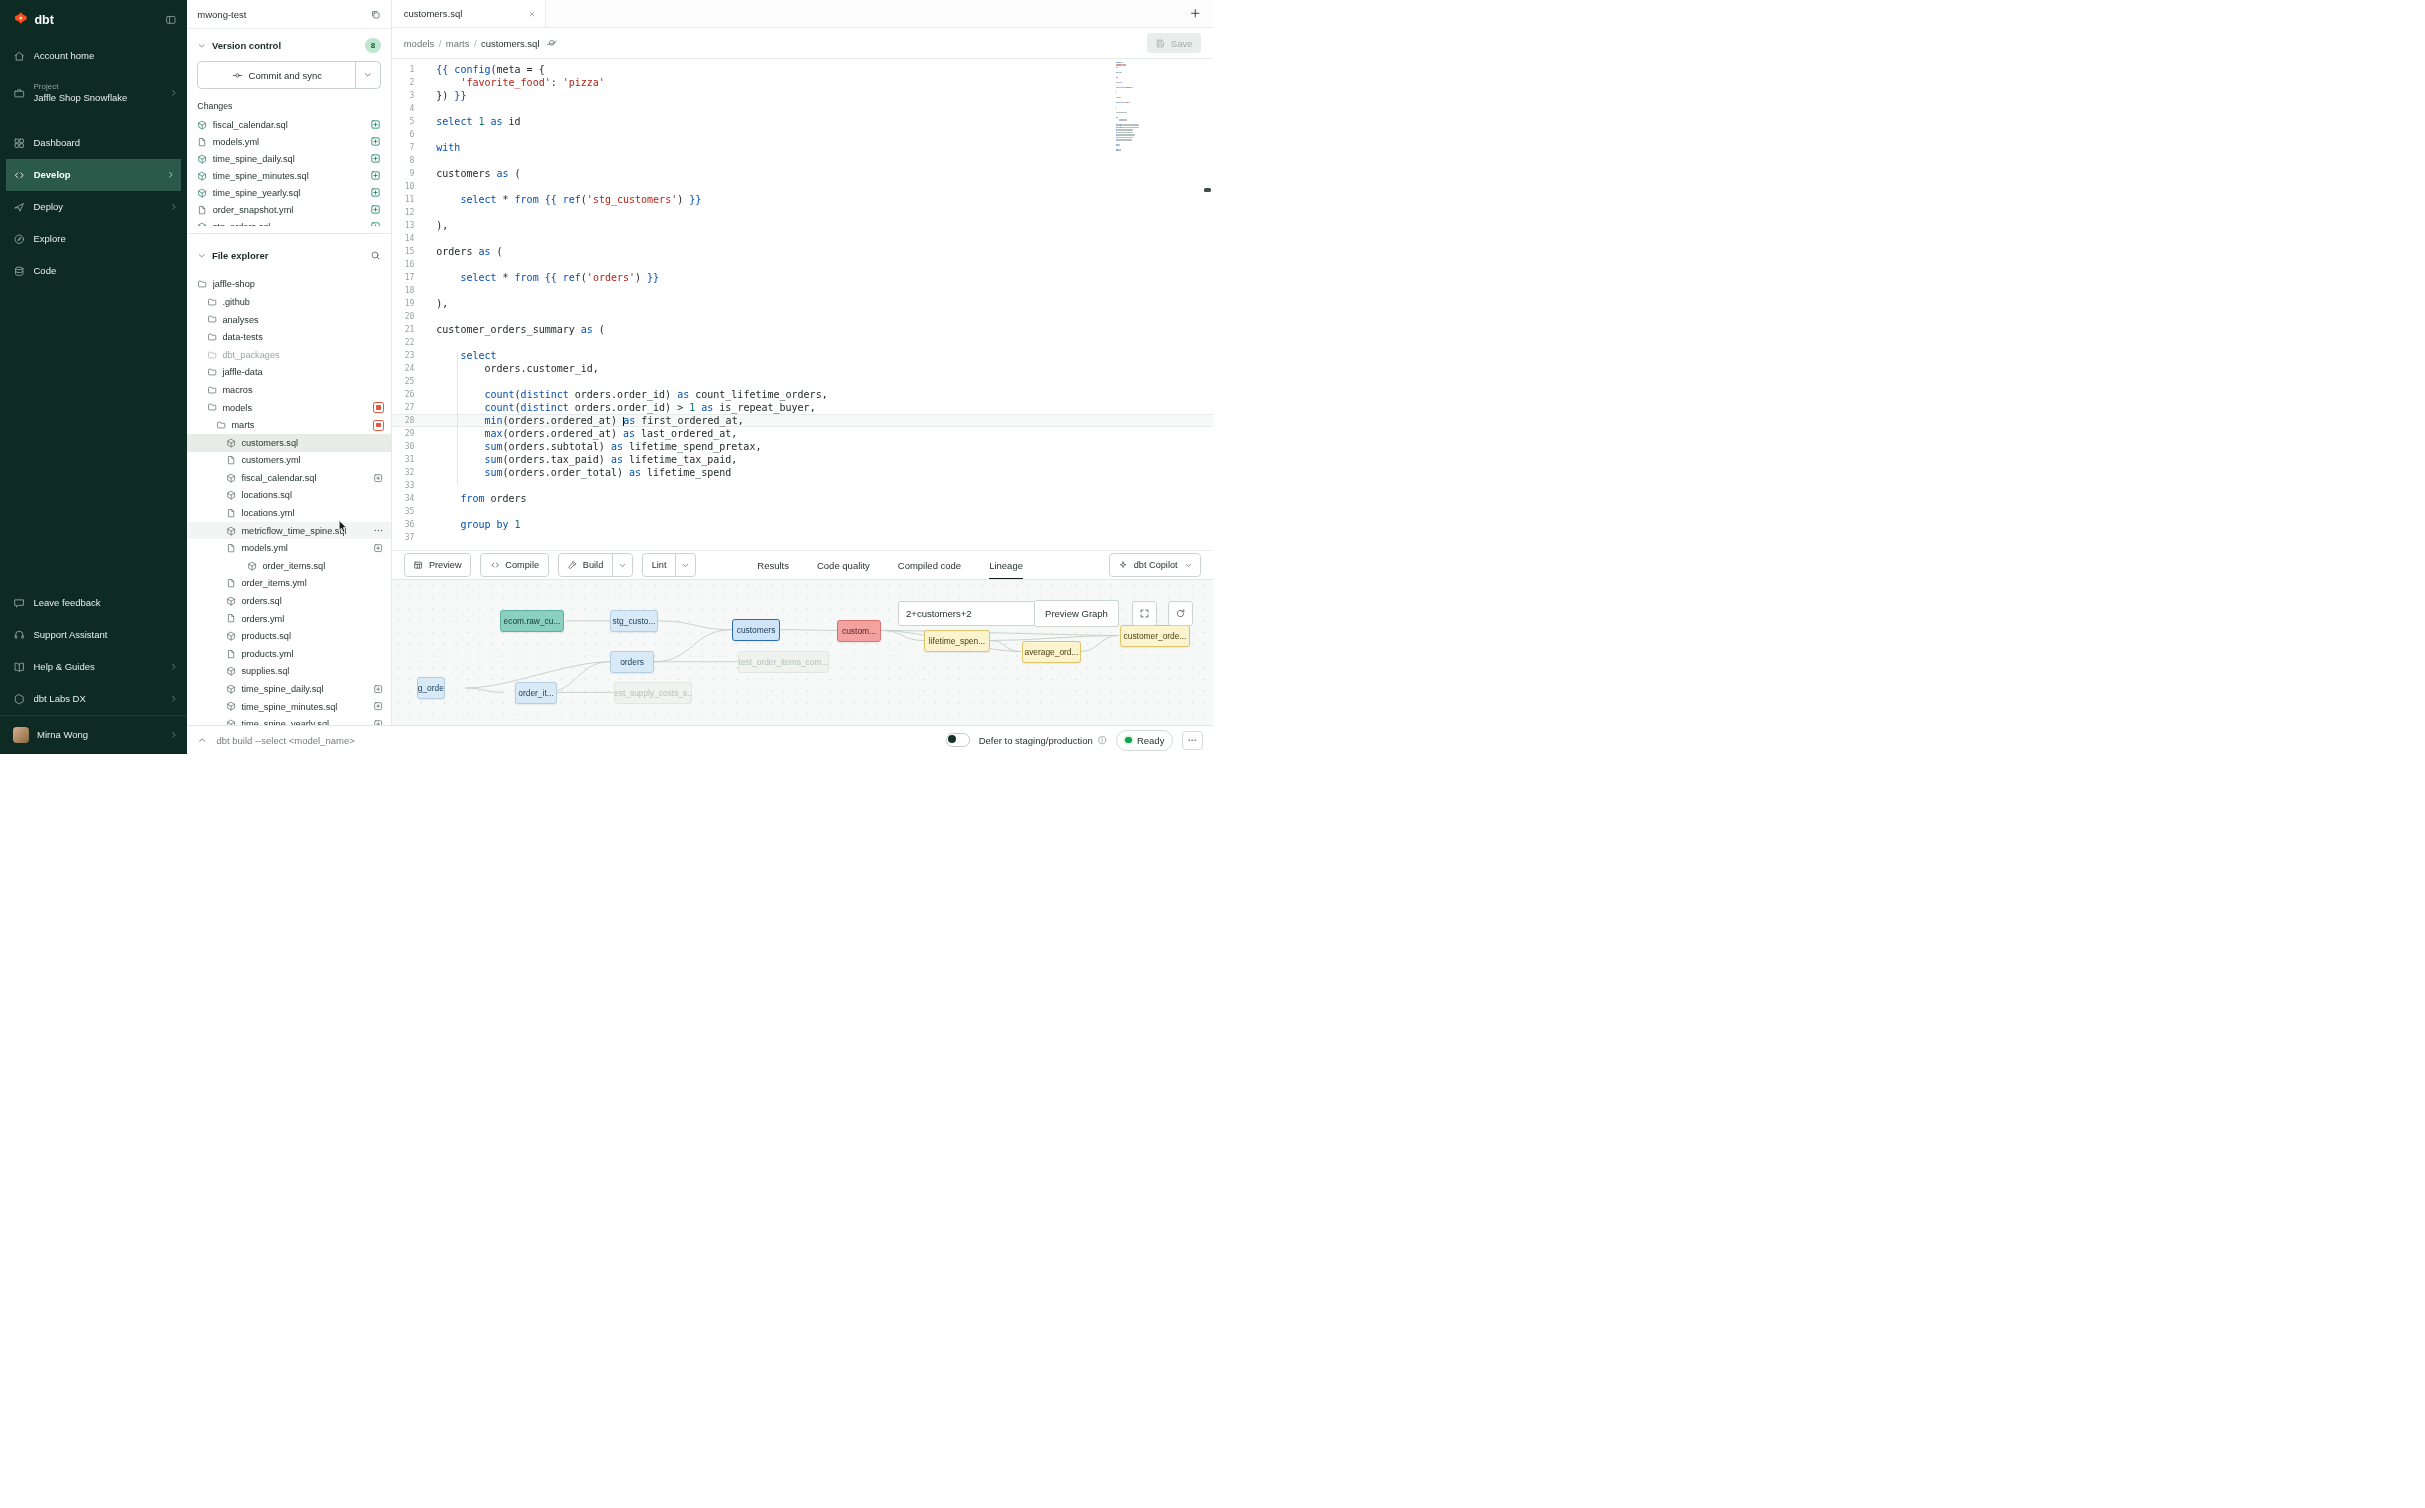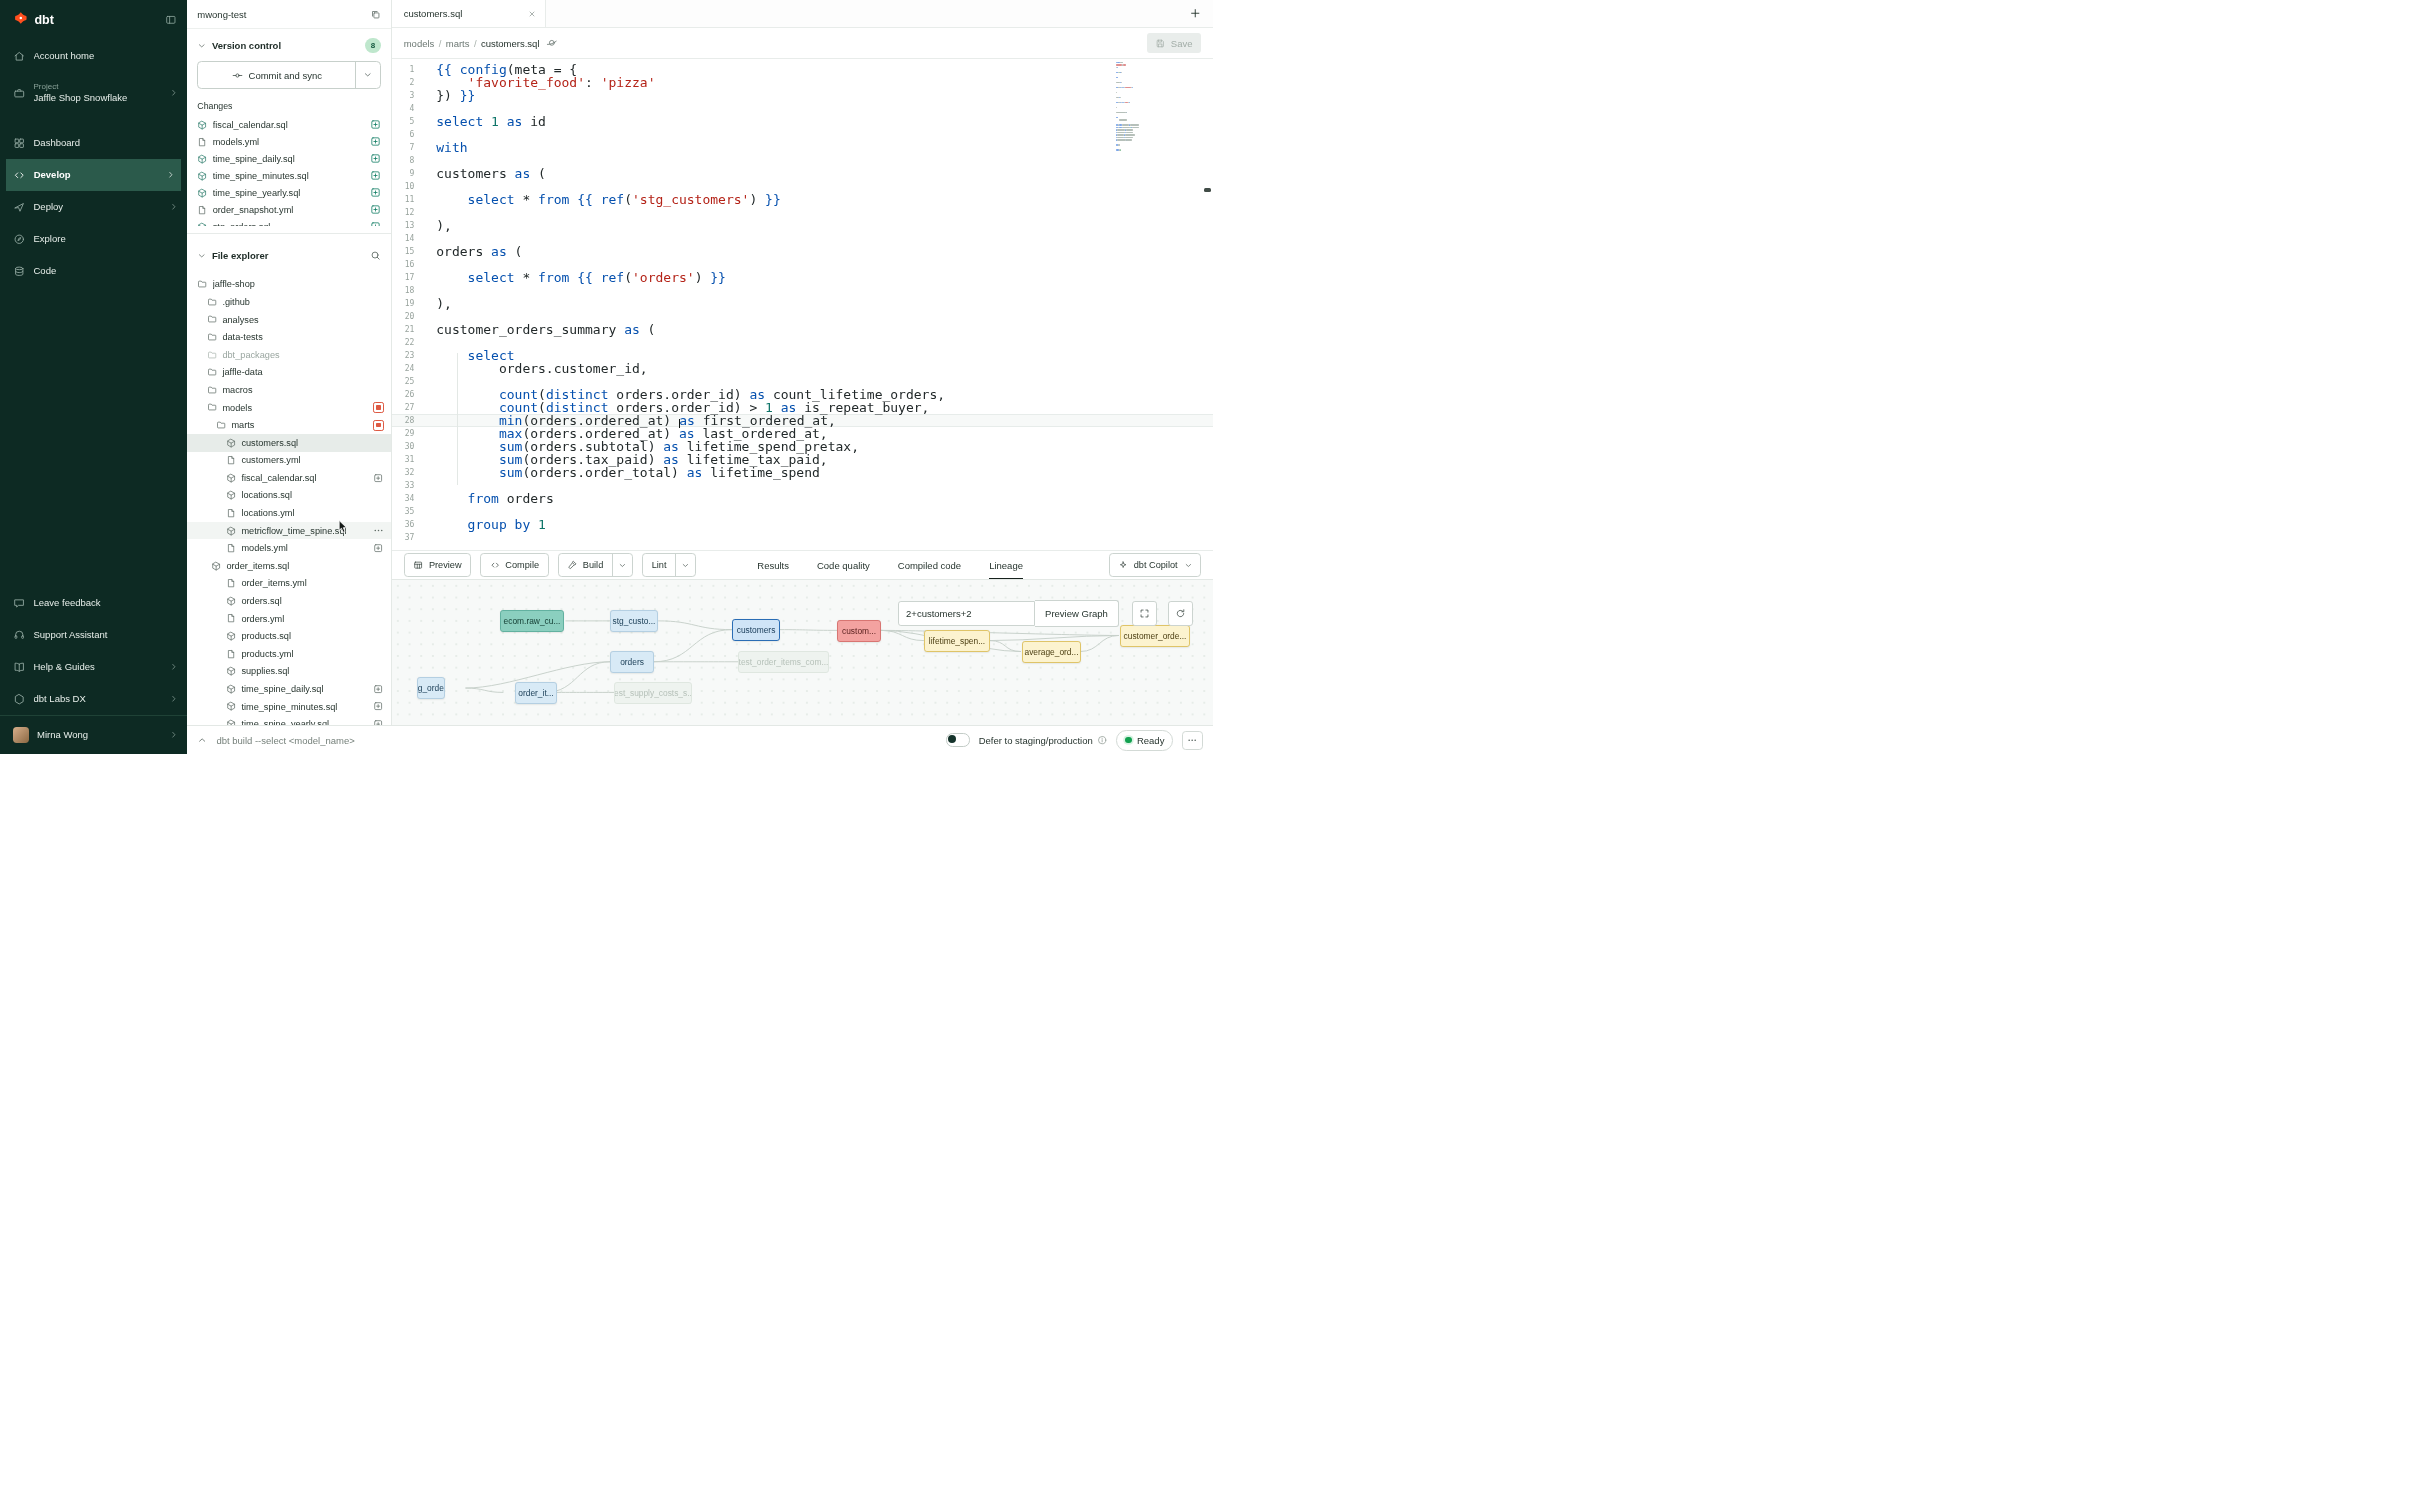--- a/index.html
+++ b/index.html
@@ -80,21 +80,21 @@
   .crumb-dim{color:#6c7873}.crumb-sep{color:#a7b1ab;margin:0 4.4px}.crumb-cur{color:#1f2d27}
   .planet-ic{margin-left:6.6px;color:#6c7873;display:flex}
   .planet-ic .ic{width:11.7px;height:11.7px}
   .save-btn{margin-left:auto;height:20.5px;padding:0 8.8px;background:#e9edeb;border:none;border-radius:2.9px;color:#a2ada7;font-size:9.5px;display:flex;align-items:center;gap:5.1px;cursor:default}
   .save-btn .ic{width:10.3px;height:10.3px}
 
   
   .editor{position:relative;overflow:hidden;padding-top:4.4px;font-family:"DejaVu Sans Mono",monospace;background:#fff}
   .code-line{height:13px;display:flex;align-items:center}
   .ln{width:34px;flex:none;text-align:right;padding-right:11.7px;box-sizing:border-box;font-size:8px;color:#98a39d}
-  .ct{font-size:13px;white-space:pre;color:#22292a;margin-left:10.3px}
+  .ct{font-size:10px;white-space:pre;color:#22292a;margin-left:10.3px}
   .code-line.current{background:#f7f9f8;box-shadow:inset 0 0.7px 0 #e2e8e5, inset 0 -0.7px 0 #e2e8e5}
   .t-k,.t-fn,.t-j{color:#0550ae}
   .t-s{color:#b42318}
   .t-n{color:#0e7569}
   .caret{display:inline-block;width:1.1px;height:9.5px;background:#101513;vertical-align:text-bottom;margin:0 -0.4px}
   .indent-guide{position:absolute;left:65px;top:294px;height:132px;width:0.7px;background:#e3e8e5}
   .minimap{position:absolute;top:2.9px;right:53px;width:44px}
   .mm-line{height:1.5px;margin-bottom:1px;display:flex}
   .mm-seg{height:1.5px;border-radius:0.7px}
   .scroll-thumb{position:absolute;right:2.2px;top:129px;width:7.3px;height:3.7px;background:#414c47;border-radius:1.5px}
@@ -578,21 +578,21 @@
               <path d="M13.5 3.5V8H18"></path>
             </svg>
             <span class="tree-name">models.yml</span>
             <span class="tr-plus">
               <svg class="ic " viewBox="0 0 24 24" fill="none" stroke="currentColor" stroke-width="1.7" stroke-linecap="round" stroke-linejoin="round">
                 <rect x="4" y="4" width="16" height="16" rx="2.5"></rect>
                 <path d="M12 8.5v7M8.5 12h7"></path>
               </svg>
             </span>
           </div>
-          <div class="tree-row" style="padding-left: 24px;">
+          <div class="tree-row" style="padding-left: 60px;">
             <svg class="ic " viewBox="0 0 24 24" fill="none" stroke="currentColor" stroke-width="1.7" stroke-linecap="round" stroke-linejoin="round">
               <path d="M12 3 20 7.5v9L12 21l-8-4.5v-9z"></path>
               <path d="M4 7.5l8 4.5 8-4.5M12 12v9"></path>
             </svg>
             <span class="tree-name">order_items.sql</span>
           </div>
           <div class="tree-row" style="padding-left: 39px;">
             <svg class="ic " viewBox="0 0 24 24" fill="none" stroke="currentColor" stroke-width="1.7" stroke-linecap="round" stroke-linejoin="round">
               <path d="M6.5 3.5h7L18 8v12.5H6.5z"></path>
               <path d="M13.5 3.5V8H18"></path>

